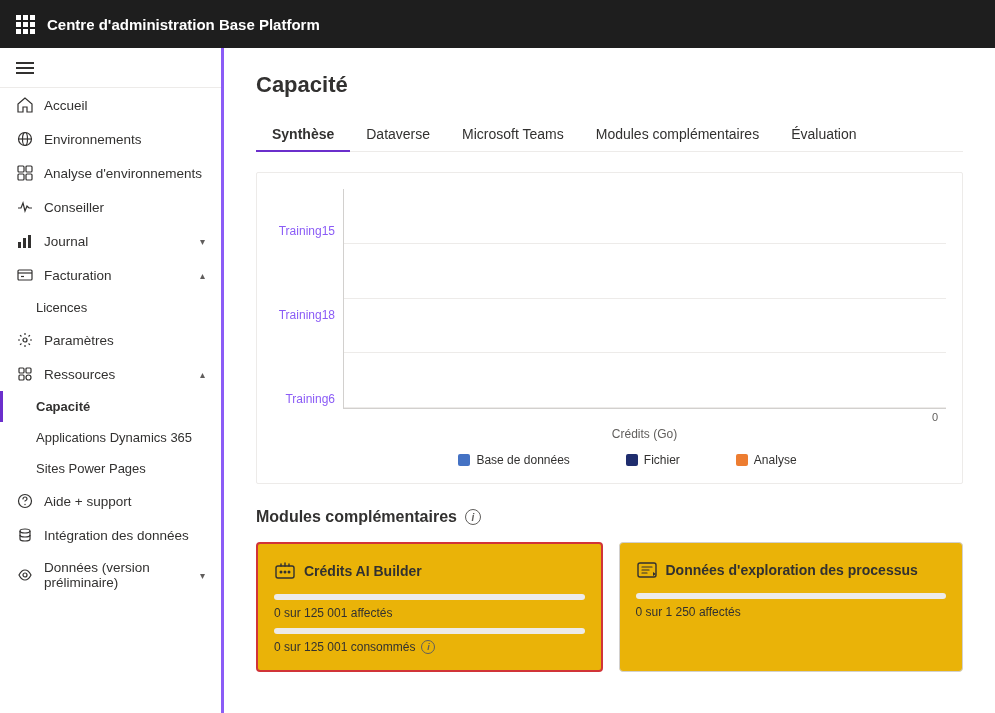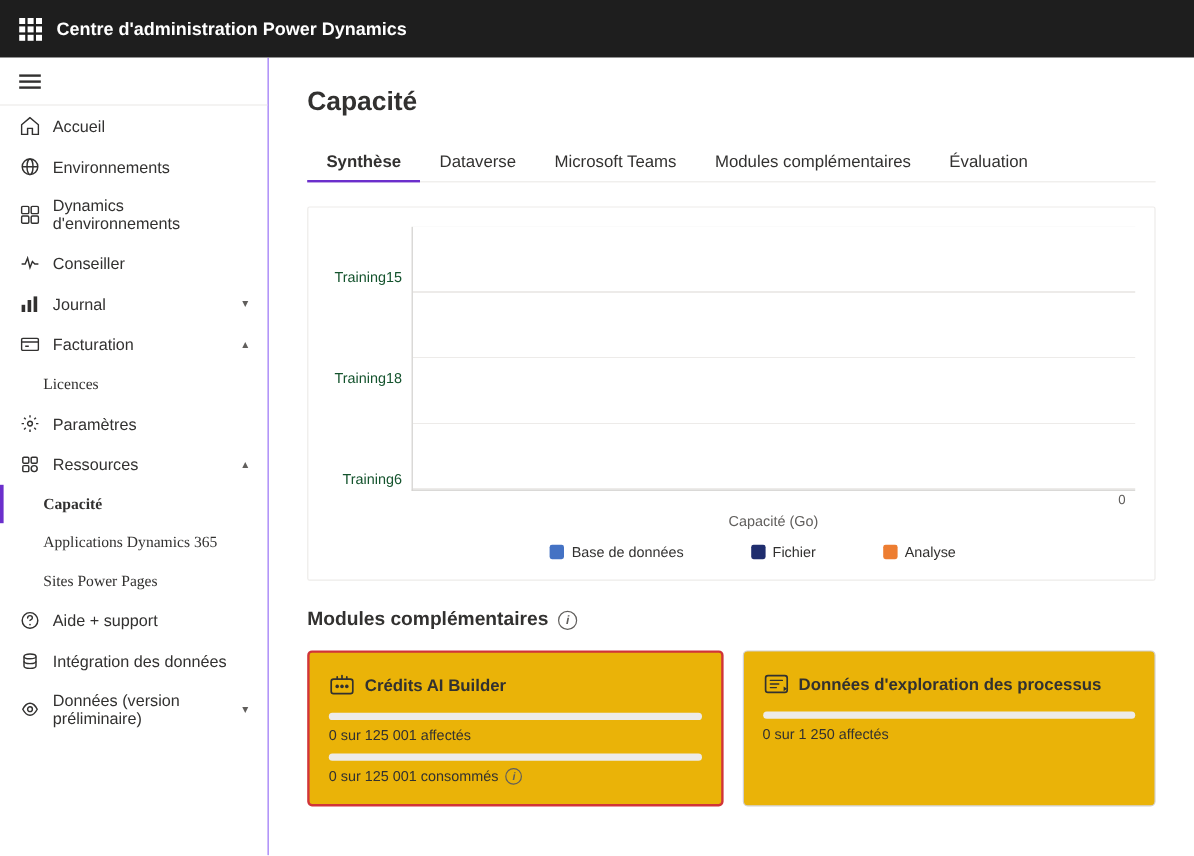--- a/index.html
+++ b/index.html
@@ -20,21 +20,21 @@
     .topbar-grid-icon span { width: 5px; height: 5px; background: #fff; display: block; }
     .topbar-title { font-size: 15px; font-weight: 600; color: #fff; }
 
     
     .layout { display: flex; flex: 1; overflow: hidden; }
 
     
     .sidebar {
       width: 224px;
       background: #fff;
-      border-right: 1px solid #8b5cf6;
+      border-right: 3px solid #8b5cf6;
       display: flex;
       flex-direction: column;
       overflow-y: auto;
       flex-shrink: 0;
     }
     .sidebar-header {
       height: 40px;
       display: flex;
       align-items: center;
       padding: 0 16px;
@@ -47,21 +47,21 @@
       display: flex;
       align-items: center;
       padding: 8px 16px;
       gap: 10px;
       cursor: pointer;
       color: #323130;
       font-size: 13.5px;
       position: relative;
     }
     .nav-item.active { border-left: 3px solid #6b2fcc; font-weight: 600; padding-left: 13px; }
-    .nav-item.sub { padding-left: 36px; font-size: 13px; font-family: Liberation Serif, serif; }
+    .nav-item.sub { padding-left: 36px; font-size: 13px; }
     .nav-item.sub.active { padding-left: 33px; }
     .nav-icon { width: 18px; height: 18px; display: flex; align-items: center; justify-content: center; flex-shrink: 0; }
     .nav-label { flex: 1; }
     .nav-chevron { margin-left: auto; font-size: 10px; color: #605e5c; }
 
     
     .main {
       flex: 1;
       overflow-y: auto;
       padding: 24px 32px;
@@ -92,21 +92,21 @@
     .chart-area {
       display: flex;
       gap: 0;
     }
     .chart-y-labels {
       display: flex;
       flex-direction: column;
       justify-content: space-around;
       padding-right: 8px;
       font-size: 12px;
-      color: #14532d;
+      color: #8b5cf6;
       min-width: 70px;
       text-align: right;
     }
     .chart-body { flex: 1; }
     .chart-grid {
       height: 220px;
       border-left: 1px solid #d2d0ce;
       border-bottom: 1px solid #d2d0ce;
       position: relative;
       background: repeating-linear-gradient(to bottom, transparent, transparent calc(100%/4 - 1px), #edebe9 calc(100%/4 - 1px), #edebe9 calc(100%/4));
@@ -176,21 +176,21 @@
     <span></span>
       <span></span>
       <span></span>
     <span></span>
       <span></span>
       <span></span>
     <span></span>
       <span></span>
       <span></span>
   </div>
-  <span class="topbar-title">Centre d'administration Power Dynamics</span>
+  <span class="topbar-title">Centre d'administration Base Platform</span>
 </div>
 
 <div class="layout">
 
   <div class="sidebar">
     <div class="sidebar-header">
       <div class="hamburger-icon">
         <span></span>
           <span></span>
           <span></span>
@@ -219,21 +219,21 @@
 
     <div class="nav-item">
       <div class="nav-icon">
         <svg viewBox="0 0 16 16" fill="none" xmlns="http://www.w3.org/2000/svg" width="16" height="16">
             <rect x="1" y="1" width="6" height="6" rx="1" stroke="#323130" stroke-width="1.2"></rect>
             <rect x="9" y="1" width="6" height="6" rx="1" stroke="#323130" stroke-width="1.2"></rect>
             <rect x="1" y="9" width="6" height="6" rx="1" stroke="#323130" stroke-width="1.2"></rect>
             <rect x="9" y="9" width="6" height="6" rx="1" stroke="#323130" stroke-width="1.2"></rect>
           </svg>
       </div>
-      <span class="nav-label">Dynamics d'environnements</span>
+      <span class="nav-label">Analyse d'environnements</span>
     </div>
 
     <div class="nav-item">
       <div class="nav-icon">
         <svg viewBox="0 0 16 16" fill="none" xmlns="http://www.w3.org/2000/svg" width="16" height="16">
             <polyline points="1,9 4,9 6,4 8,12 10,7 12,9 15,9" stroke="#323130" stroke-width="1.2" fill="none"></polyline>
           </svg>
       </div>
       <span class="nav-label">Conseiller</span>
     </div>
@@ -352,21 +352,21 @@
         <div class="chart-y-labels">
           <span>Training15</span>
           <span>Training18</span>
           <span>Training6</span>
         </div>
         <div class="chart-body">
           <div class="chart-grid"></div>
           <div style="display:flex; justify-content:flex-end; padding-right: 8px; margin-top:2px;">
             <span style="font-size:11px; color:#605e5c;">0</span>
           </div>
-          <div class="capacity-label">Capacité (Go)</div>
+          <div class="capacity-label">Crédits (Go)</div>
         </div>
       </div>
       <div class="chart-legend">
         <div class="legend-item">
           <div class="legend-dot" style="background:#4472c4;"></div>
           <span>Base de données</span>
         </div>
         <div class="legend-item">
           <div class="legend-dot" style="background:#1f2d6e;"></div>
           <span>Fichier</span>

